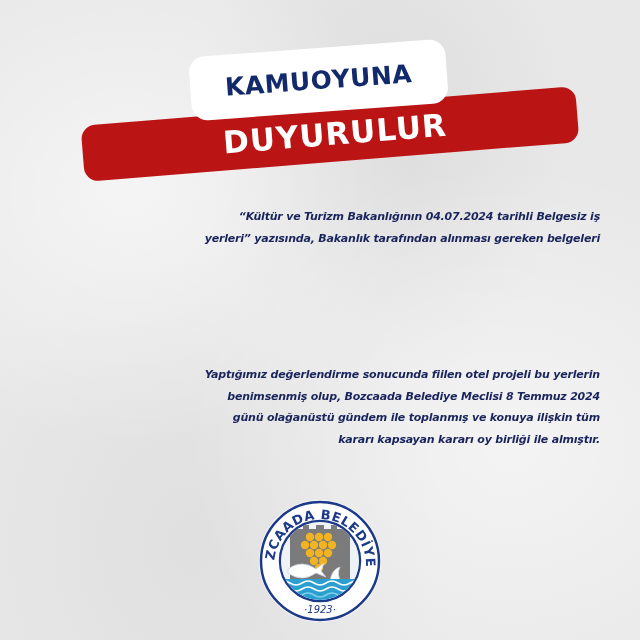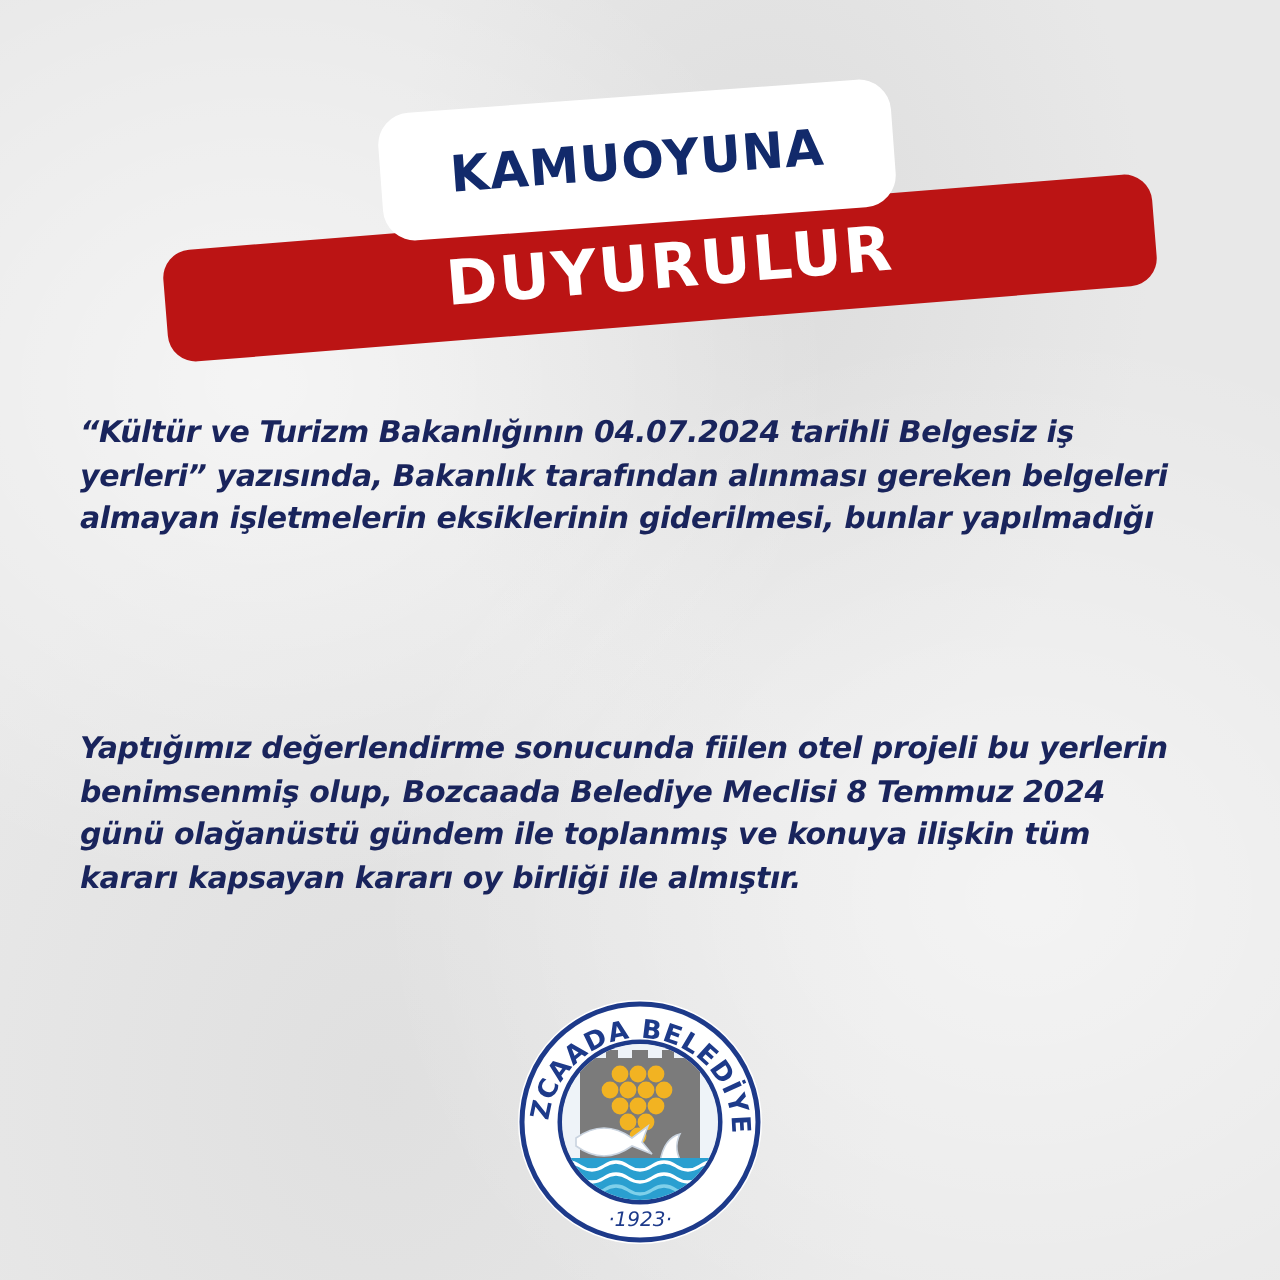--- a/index.html
+++ b/index.html
@@ -44,26 +44,26 @@
   .white-box-text {
     color: #122a6b;
     font-family: "DejaVu Sans", sans-serif;
     font-weight: bold;
     font-size: 25px;
     letter-spacing: 0.5px;
   }
   .body-text {
     position: absolute;
     left: 40px; width: 560px;
-    text-align: left;
+    text-align: right;
     color: #19245c;
     font-family: "DejaVu Sans", sans-serif;
     font-weight: bold;
     font-style: italic;
-    font-size: 15px;
+    font-size: 11px;
     line-height: 21.5px;
     letter-spacing: -0.2px;
   }
   .para1 { top: 206px; }
   .para2 { top: 364px; }
   .logo {
     position: absolute;
     left: 258px; top: 499px; width: 124px; height: 124px;
   }
 </style>
@@ -74,21 +74,20 @@
   <div class="red-band-text">DUYURULUR</div>
 </div>
 
 <div class="white-box">
   <span class="white-box-text">KAMUOYUNA</span>
 </div>
 
 <div class="body-text para1">
   <div>“Kültür ve Turizm Bakanlığının 04.07.2024 tarihli Belgesiz iş</div>
   <div>yerleri” yazısında, Bakanlık tarafından alınması gereken belgeleri</div>
-  <div>almayan işletmelerin eksiklerinin giderilmesi, bunlar yapılmadığı</div>
 </div>
 
 <div class="body-text para2">
   <div>Yaptığımız değerlendirme sonucunda fiilen otel projeli bu yerlerin</div>
   <div>benimsenmiş olup, Bozcaada Belediye Meclisi 8 Temmuz 2024</div>
   <div>günü olağanüstü gündem ile toplanmış ve konuya ilişkin tüm</div>
   <div>kararı kapsayan kararı oy birliği ile almıştır.</div>
 </div>
 
 <div class="logo">

